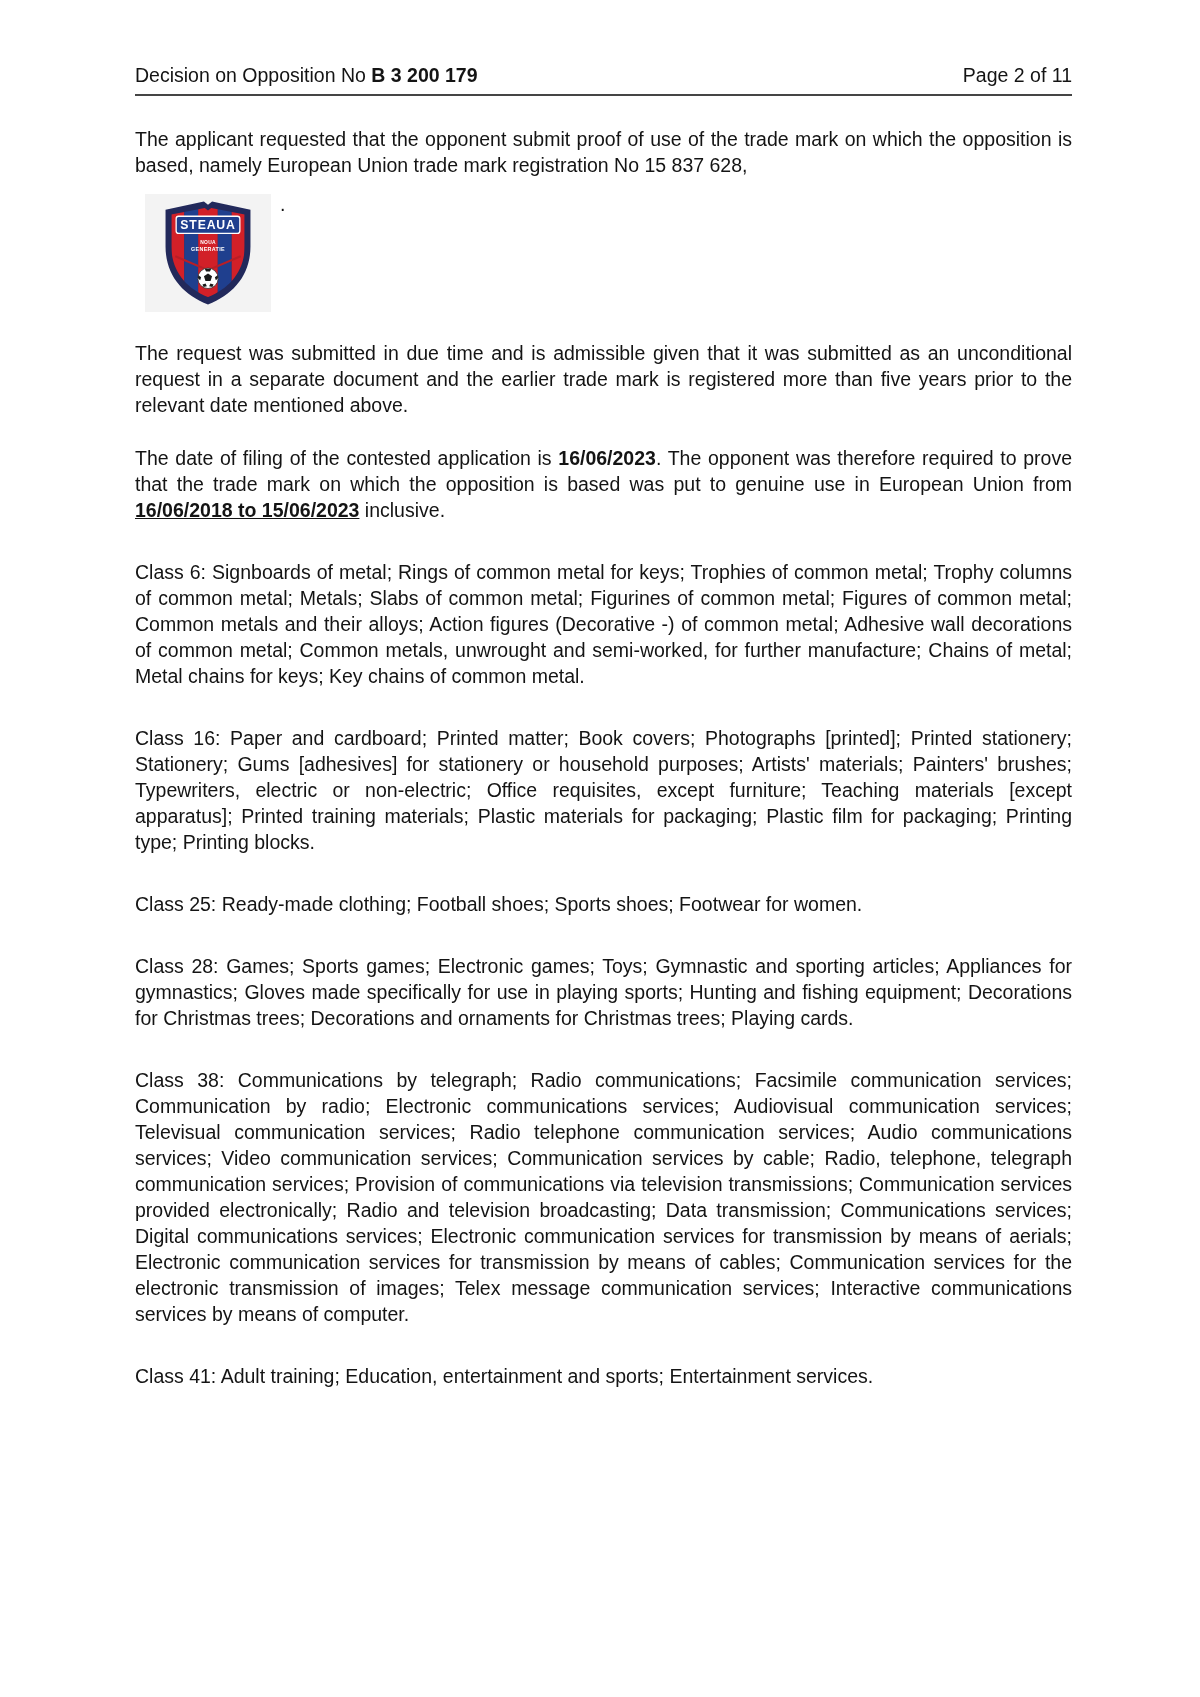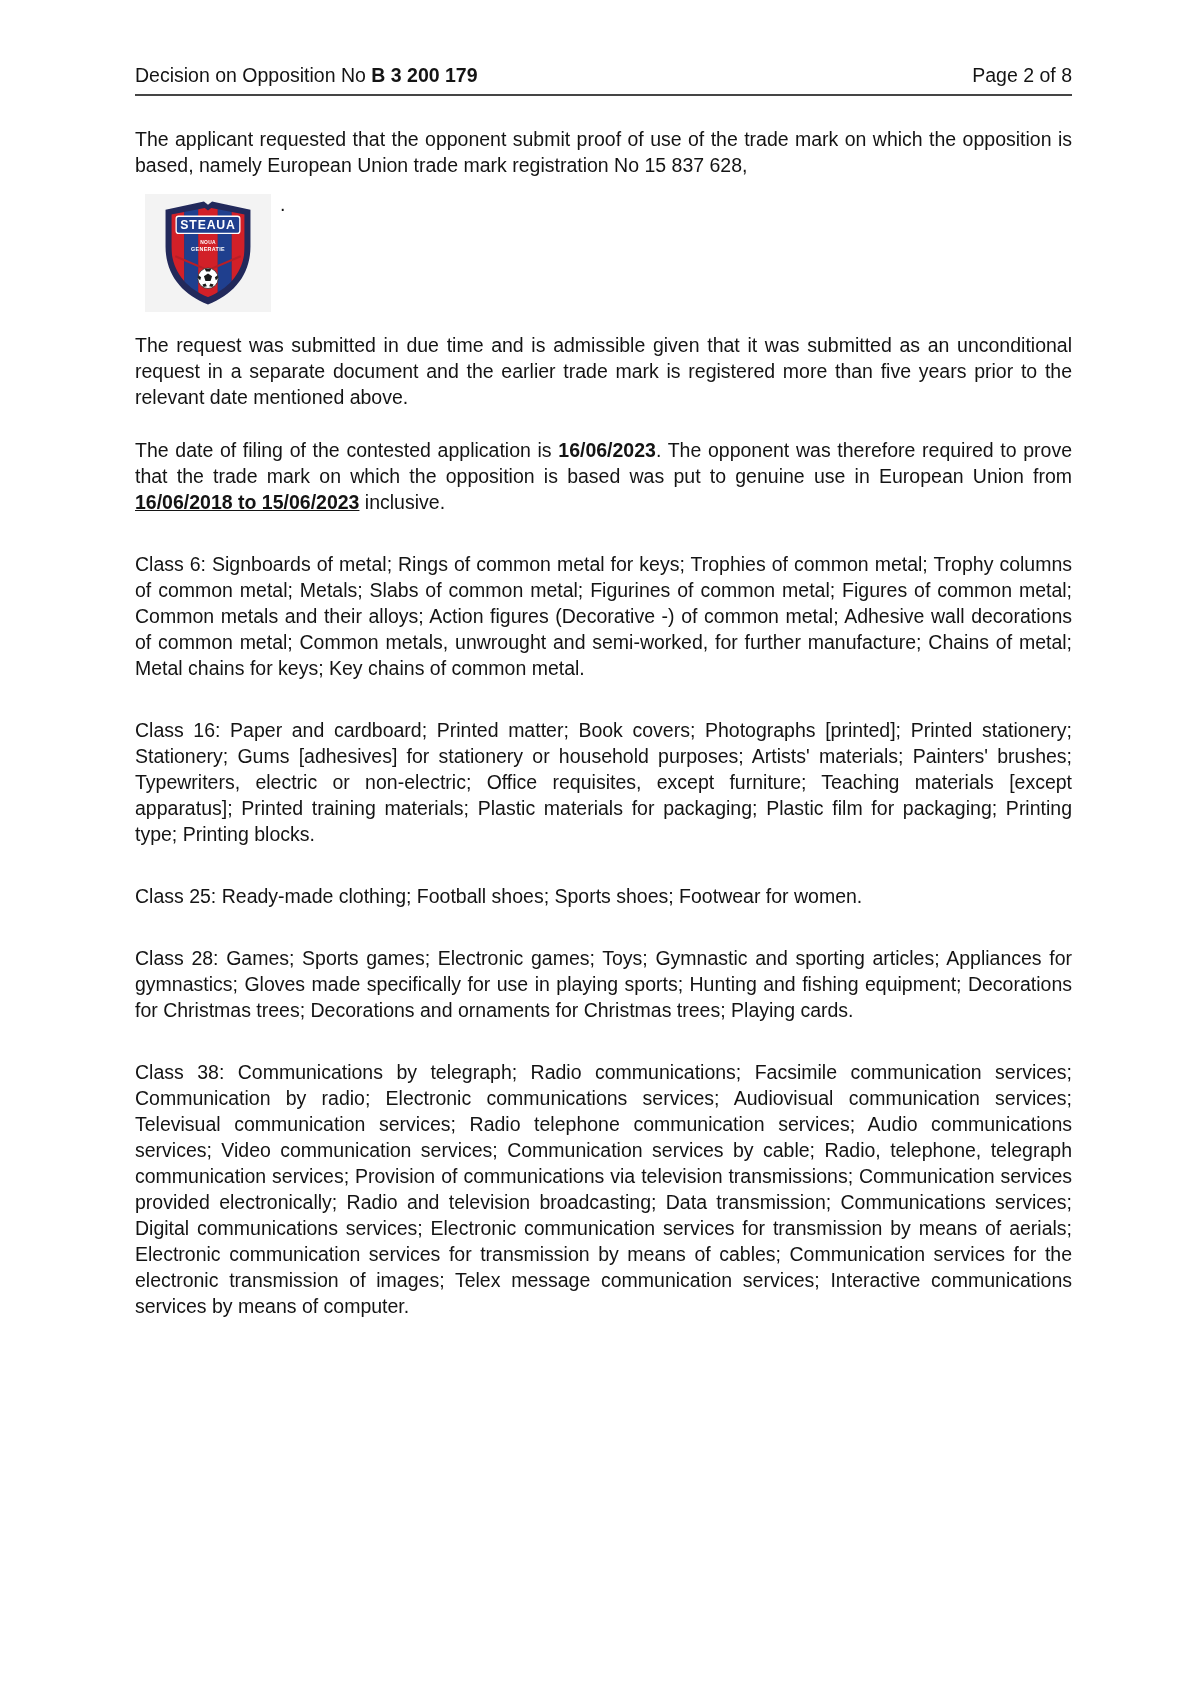--- a/index.html
+++ b/index.html
@@ -38,21 +38,21 @@
     background: #f3f3f3;
     display: flex; align-items: center; justify-content: center;
   }
   .logo-box svg { width: 98px; height: 108px; display: block; }
   .logo-period {
     font-size: 19.5px;
     padding-left: 9px;
     transform: translateY(-1px);
   }
 
-  p.request-para { margin-top: 20px; }
+  p.request-para { margin-top: 28px; }
 
   .ul { text-decoration: underline; }
 
   p.class-para { margin-top: 36px; }
   .class-goods { }
   .class-label { font-style: normal; }
 
   .shield-title {
     font-family: "Liberation Sans", sans-serif;
     font-weight: bold; font-size: 15px; letter-spacing: 1px;
@@ -60,21 +60,21 @@
   .shield-sub1 { font-family: "Liberation Sans", sans-serif; font-weight: bold; font-size: 6px; letter-spacing: .4px; }
   .shield-sub2 { font-family: "Liberation Sans", sans-serif; font-weight: bold; font-size: 6.6px; letter-spacing: .4px; }
 </style>
 </head>
 <body>
 
 <div class="page">
 
   <header class="doc-header">
     <div><span>Decision on Opposition No </span><b>B 3 200 179</b></div>
-    <div>Page 2 of 8</div>
+    <div>Page 2 of 11</div>
   </header>
 
   <main>
 
     <p class="para first-para"><span>The applicant requested that the opponent submit proof of use of the trade mark on which the opposition is based, namely European Union trade mark registration No 15 837 628,</span></p>
 
     <div class="logo-row">
       <div class="logo-box">
         <svg viewBox="0 0 120 132" aria-hidden="true">
           <defs>
@@ -117,15 +117,16 @@
     <p class="para class-para"><span class="class-label">Class 6: </span><span class="class-goods">Signboards of metal; Rings of common metal for keys; Trophies of common metal; Trophy columns of common metal; Metals; Slabs of common metal; Figurines of common metal; Figures of common metal; Common metals and their alloys; Action figures (Decorative -) of common metal; Adhesive wall decorations of common metal; Common metals, unwrought and semi-worked, for further manufacture; Chains of metal; Metal chains for keys; Key chains of common metal.</span></p>
 
     <p class="para class-para"><span class="class-label">Class 16: </span><span class="class-goods">Paper and cardboard; Printed matter; Book covers; Photographs [printed]; Printed stationery; Stationery; Gums [adhesives] for stationery or household purposes; Artists' materials; Painters' brushes; Typewriters, electric or non-electric; Office requisites, except furniture; Teaching materials [except apparatus]; Printed training materials; Plastic materials for packaging; Plastic film for packaging; Printing type; Printing blocks.</span></p>
 
     <p class="para class-para"><span class="class-label">Class 25: </span><span class="class-goods">Ready-made clothing; Football shoes; Sports shoes; Footwear for women.</span></p>
 
     <p class="para class-para"><span class="class-label">Class 28: </span><span class="class-goods">Games; Sports games; Electronic games; Toys; Gymnastic and sporting articles; Appliances for gymnastics; Gloves made specifically for use in playing sports; Hunting and fishing equipment; Decorations for Christmas trees; Decorations and ornaments for Christmas trees; Playing cards.</span></p>
 
     <p class="para class-para"><span class="class-label">Class 38: </span><span class="class-goods">Communications by telegraph; Radio communications; Facsimile communication services; Communication by radio; Electronic communications services; Audiovisual communication services; Televisual communication services; Radio telephone communication services; Audio communications services; Video communication services; Communication services by cable; Radio, telephone, telegraph communication services; Provision of communications via television transmissions; Communication services provided electronically; Radio and television broadcasting; Data transmission; Communications services; Digital communications services; Electronic communication services for transmission by means of aerials; Electronic communication services for transmission by means of cables; Communication services for the electronic transmission of images; Telex message communication services; Interactive communications services by means of computer.</span></p>
 
+    <p class="para class-para"><span class="class-label">Class 41: </span><span class="class-goods">Adult training; Education, entertainment and sports; Entertainment services.</span></p>
 
   </main>
 </div>
 
 </body></html>

